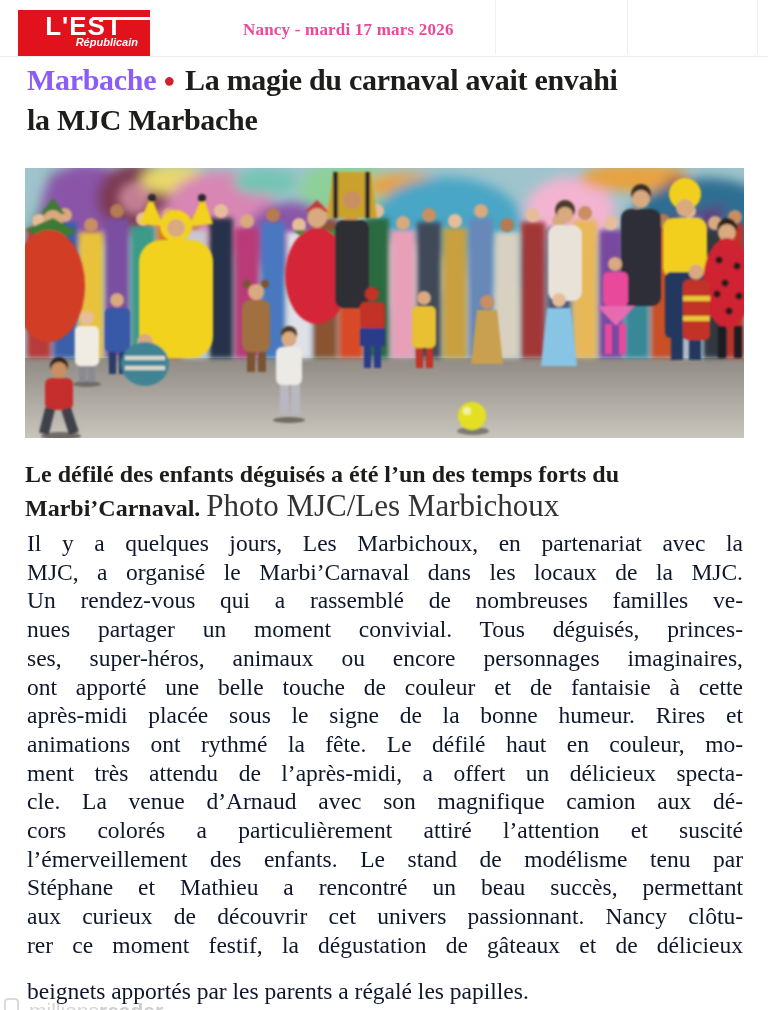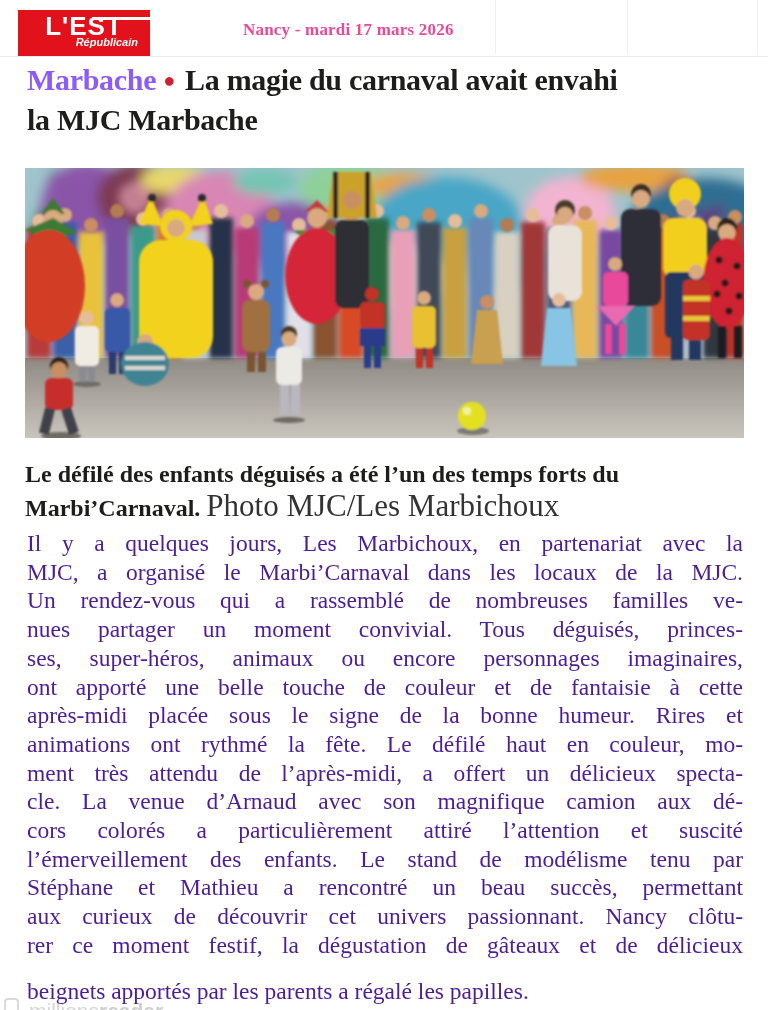--- a/index.html
+++ b/index.html
@@ -31,21 +31,21 @@
   .kicker { color:#8b5cf6; }
   .dot { color:#d1202c; font-size:20px; vertical-align:3px; margin:0 10px 0 7px; }
   
   .fig { position:absolute; left:25px; top:168px; width:719px; }
   .fig svg { display:block; }
   .caption { margin-top:20px; font-size:24px; line-height:32px;
              font-weight:700; color:#1d1d1b; }
   .credit { font-weight:400; font-size:31px; color:#333; margin-left:6px; }
   
   .body { position:absolute; left:27px; top:529px; width:716px;
-          font-size:23.5px; line-height:28.7px; color:#4c1d95; }
+          font-size:23.5px; line-height:28.7px; color:#0f172a; }
   .body-line { text-align:justify; text-align-last:justify; }
   .body-line.last { text-align-last:left;margin-top:17px; }
   
   .watermark { position:absolute; left:4px; top:998px; display:flex;
                align-items:center; gap:10px; opacity:.8;
                font-family:"Liberation Sans",sans-serif; font-size:21px; }
   .wm-icon { width:15px; height:25px; border:2px solid #d2d2d2;
              border-radius:4px; display:inline-block; }
   .wm-light { color:#cdcdcd; }
   .wm-bold { color:#c2c2c2; font-weight:700; }

